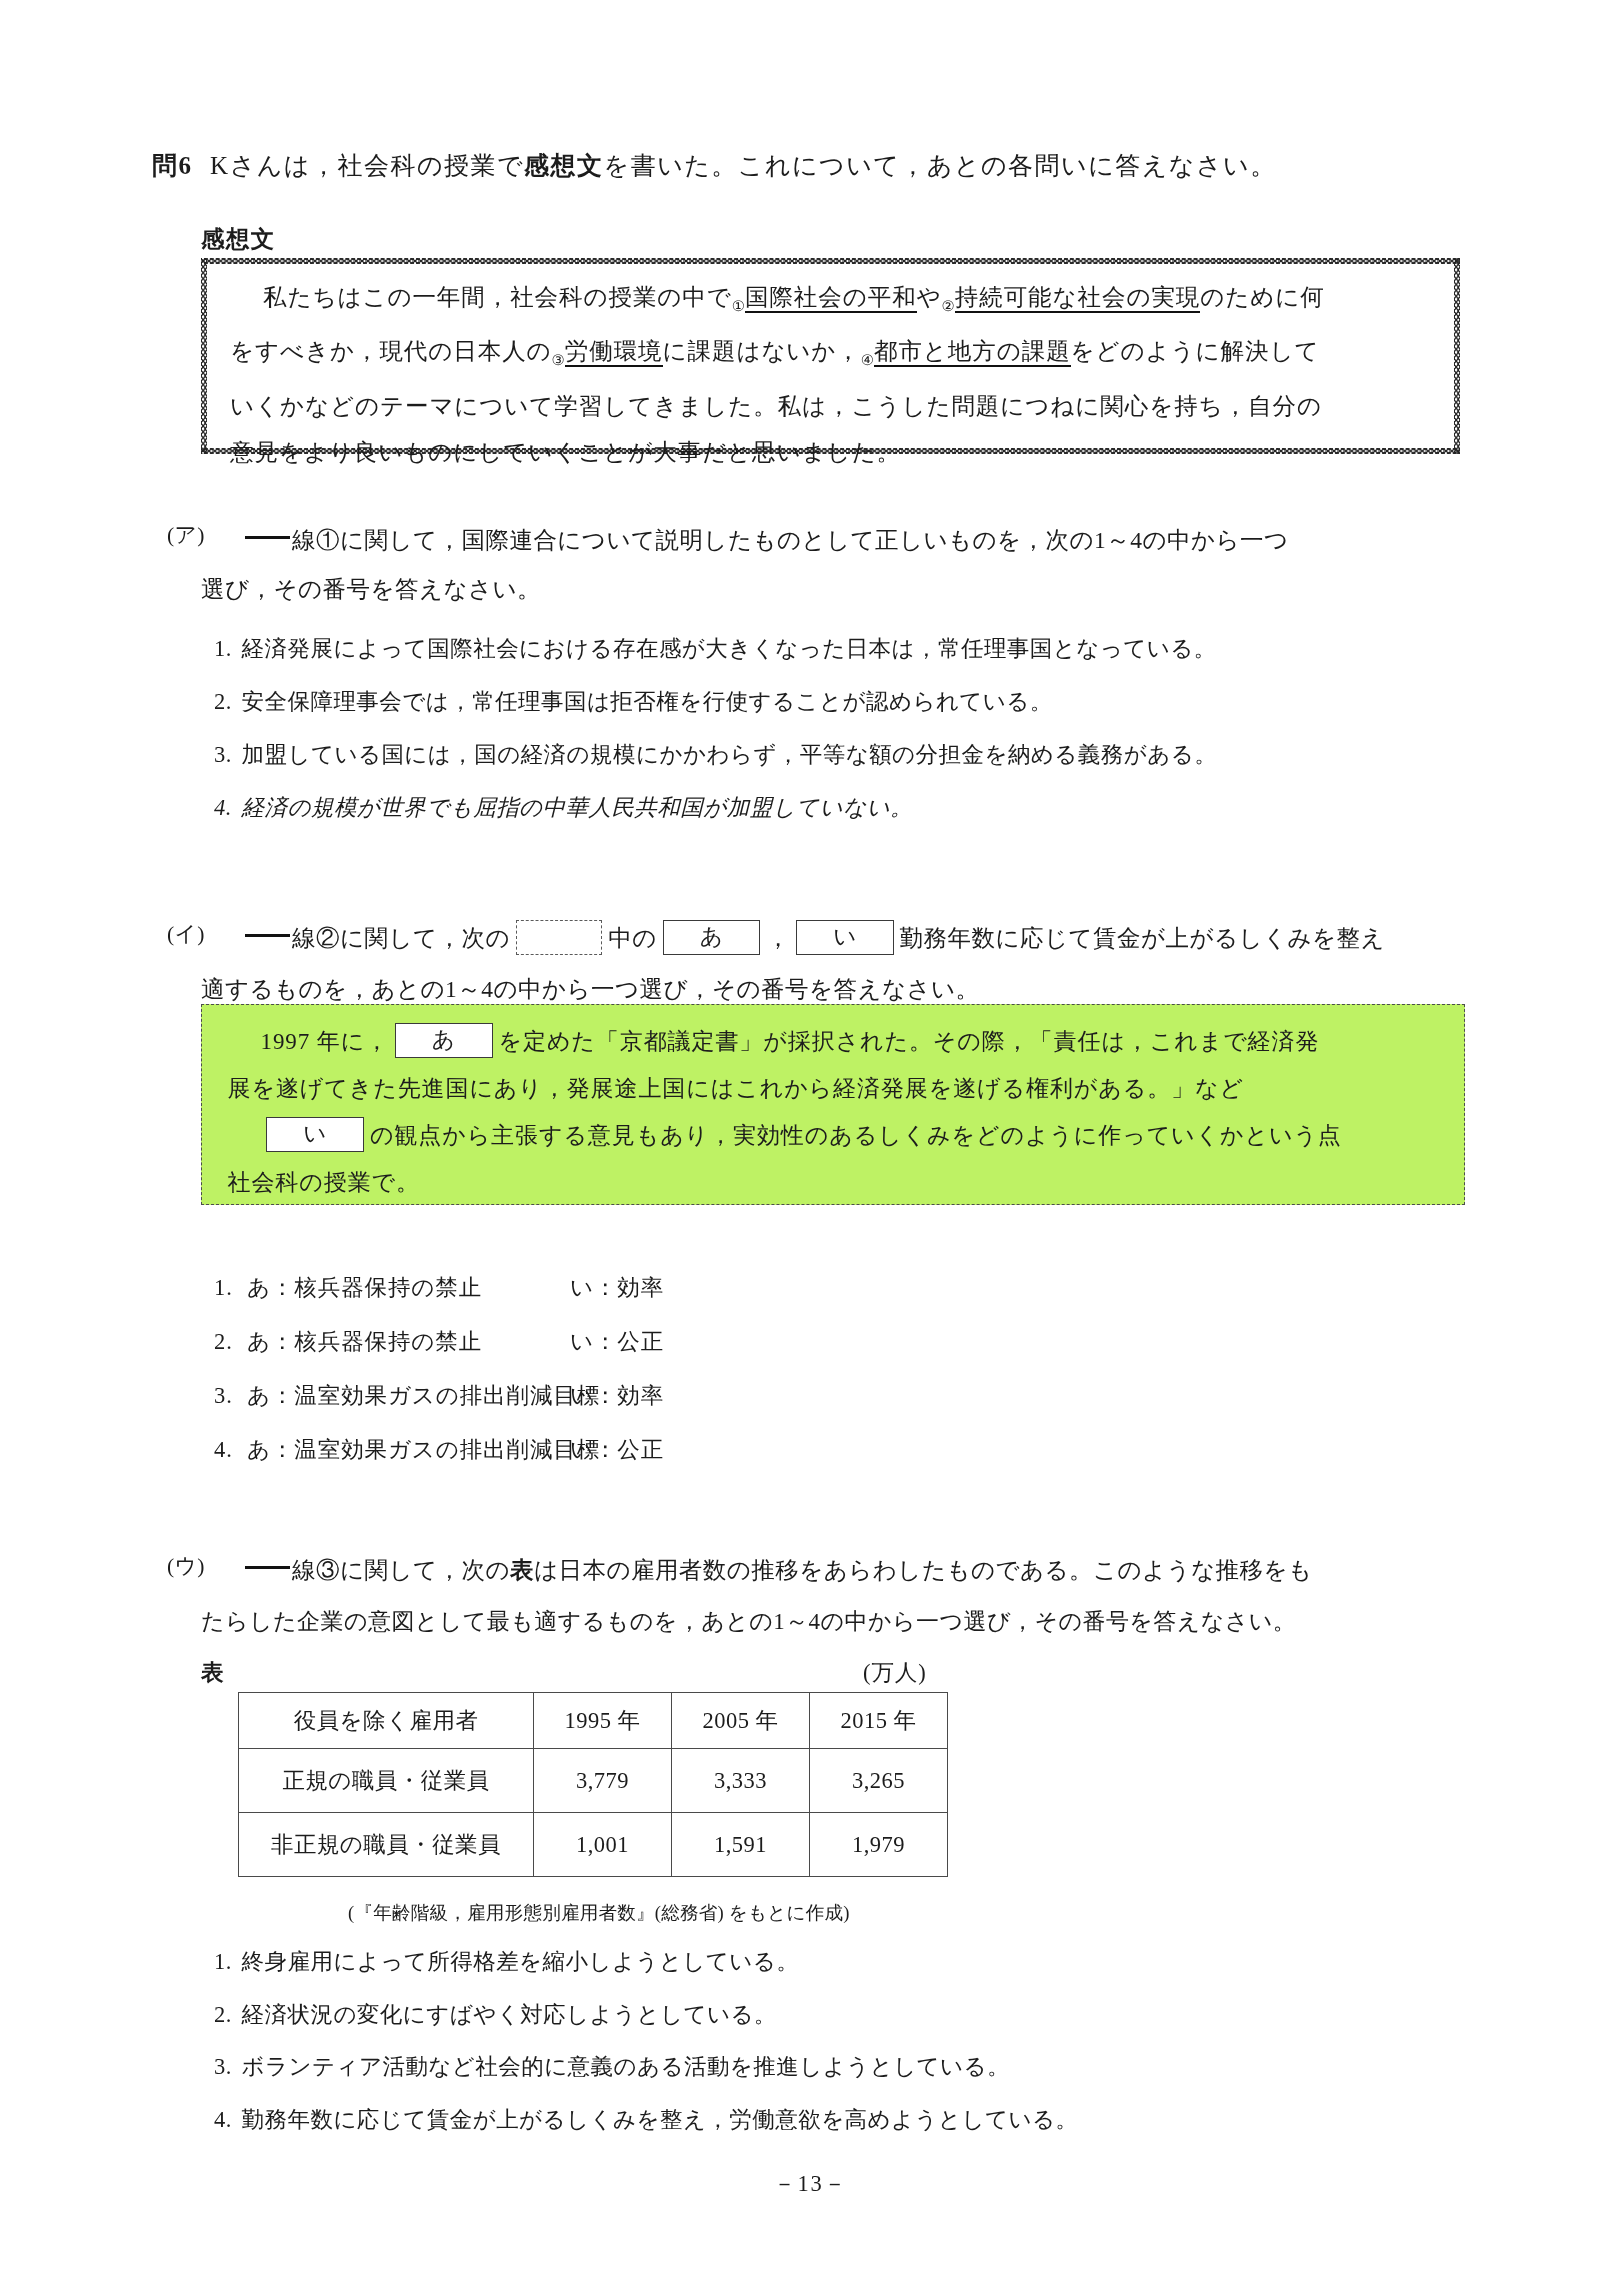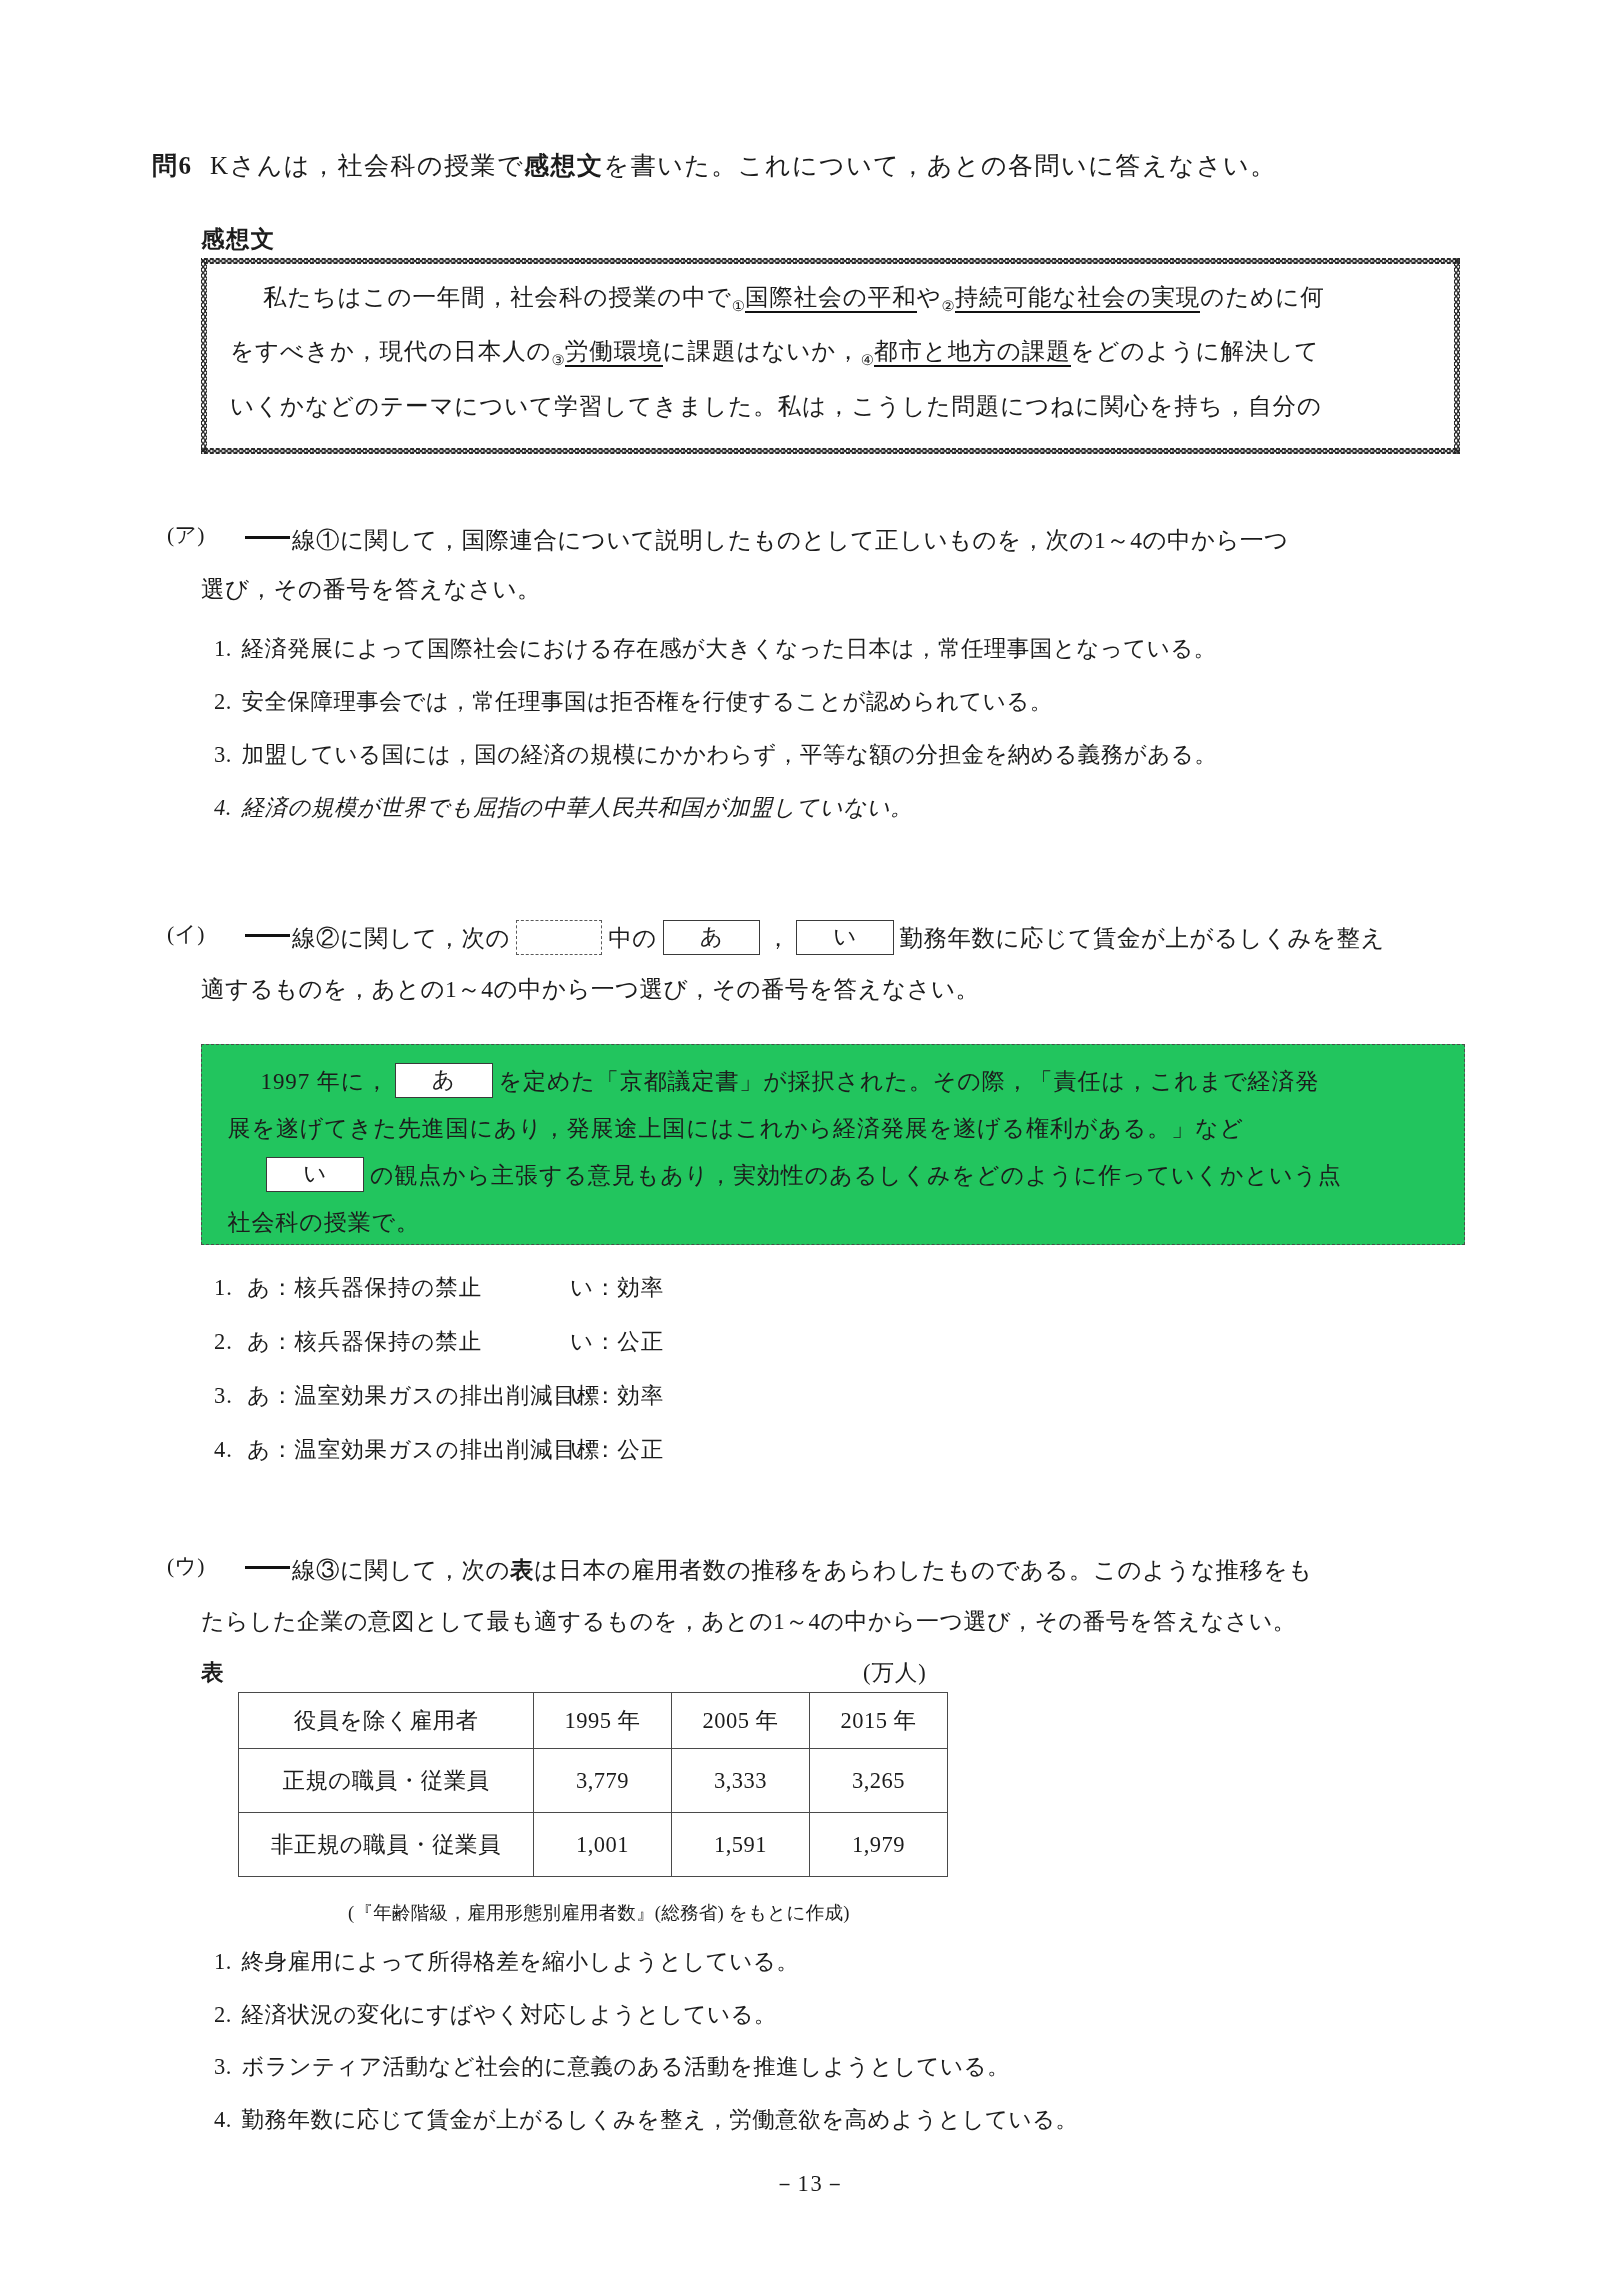--- a/index.html
+++ b/index.html
@@ -149,26 +149,26 @@
   .mini-box.dashed {
     border: 1.8px dashed #5a5a5a;
     min-width: 69px;
     color: transparent;
   }
 
   
   .quote-box {
     position: absolute;
     left: 201px;
-    top: 1044px;
+    top: 1004px;
     width: 1264px;
     height: 201px;
     box-sizing: border-box;
     border: 1.8px dashed #4d4d4d;
-    background: #22c55e;
+    background: #bef264;
   }
   .quote-body {
     position: absolute;
     left: 25.5px;
     right: 19.6px;
     top: 12.7px;
     font-size: 23px;
     line-height: 47px;
   }
   .quote-line { white-space: nowrap; }
@@ -255,20 +255,21 @@
     <span class="wavy-edge wavy-bottom"></span>
     <span class="wavy-edge wavy-left"></span>
     <span class="wavy-edge wavy-right"></span>
 
     <div class="essay-body jp">
       <div class="essay-line indent1"><span>私たちはこの一年間，社会科の授業の中で</span><span class="refnum">①</span><span class="ul">国際社会の平和</span><span>や</span><span class="refnum">②</span><span class="ul">持続可能な社会の実現</span><span>のために何</span></div>
 
       <div class="essay-line"><span>をすべきか，現代の日本人の</span><span class="refnum">③</span><span class="ul">労働環境</span><span>に課題はないか，</span><span class="refnum">④</span><span class="ul">都市と地方の課題</span><span>をどのように解決して</span></div>
 
       <div class="essay-line">いくかなどのテーマについて学習してきました。私は，こうした問題につねに関心を持ち，自分の</div>
+      <div class="essay-line">意見をより良いものにしていくことが大事だと思いました。</div>
     </div>
   </div>
 
   <div class="qlabel jp" style="left:167px; top:520px;">(ア)</div>
   <div class="qtext jp" style="left:245px; top:516px;"><span class="line-mark"></span><span>線</span><span>①</span><span>に関して，国際連合について説明したものとして正しいものを，次の1～4の中から一つ</span></div>
   <div class="qtext jp" style="left:201px; top:565px;">選び，その番号を答えなさい。</div>
 
   <div class="opt jp" style="left:214px; top:633px;"><span class="onum">1.</span><span>経済発展によって国際社会における存在感が大きくなった日本は，常任理事国となっている。</span></div>
   <div class="opt jp" style="left:214px; top:686px;"><span class="onum">2.</span><span>安全保障理事会では，常任理事国は拒否権を行使することが認められている。</span></div>
   <div class="opt jp" style="left:214px; top:739px;text-align:right;"><span class="onum">3.</span><span>加盟している国には，国の経済の規模にかかわらず，平等な額の分担金を納める義務がある。</span></div>

